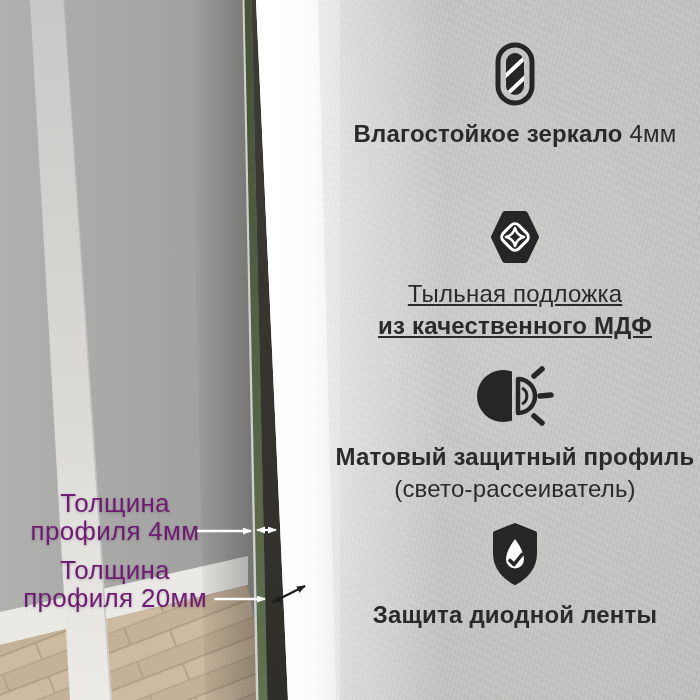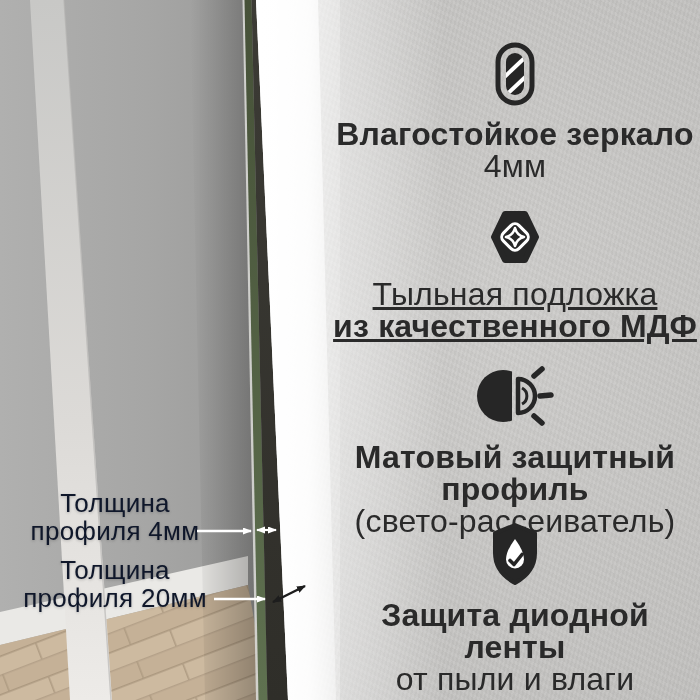--- a/index.html
+++ b/index.html
@@ -22,25 +22,25 @@
   .feature{
     position:absolute;left:332px;width:366px;
     display:flex;flex-direction:column;align-items:center;
     color:#2a2a2a;
   }
   .f1{top:42px;}  .f2{top:209px;text-decoration:underline;}  .f3{top:365px;}  .f4{top:522px;}
   .f1 .icon{width:40px;height:64px;margin-bottom:12px;}
   .f2 .icon{width:50px;height:56px;margin-bottom:13px;}
   .f3 .icon{width:78px;height:62px;margin-bottom:14px;}
   .f4 .icon{width:48px;height:64px;margin-bottom:13px;}
-  .ftext{text-align:center;font-size:32px;line-height:32px;letter-spacing:.2px;}
+  .ftext{text-align:center;font-size:24px;line-height:32px;letter-spacing:.2px;}
   .ftext .b{font-weight:700;}
   .callout{
     position:absolute;left:15px;width:200px;text-align:center;
-    color:#0f172a;font-size:26px;line-height:28px;letter-spacing:.3px;
+    color:#701a75;font-size:26px;line-height:28px;letter-spacing:.3px;
     text-shadow:0 1px 3px rgba(0,0,0,0.22);
   }
   .c1{top:489px;}
   .c2{top:556px;}
   .arrows{position:absolute;left:0;top:0;pointer-events:none;}
 </style>
 </head>
 <body>
 
 <div class="canvas">
@@ -159,21 +159,20 @@
   </div>
 
   <div class="feature f4">
     <svg class="icon" viewBox="0 0 48 64" aria-hidden="true">
       <path d="M24 3 L44 11 V31 Q44 50 24 61 Q4 50 4 31 V11 Z" fill="#262626" stroke="#262626" stroke-width="4" stroke-linejoin="round"></path>
       <path d="M24 17 Q33 29 33 37.5 A9 9 0 0 1 15 37.5 Q15 29 24 17 Z" fill="#ffffff"></path>
       <path d="M19 38.5 L23 42.5 L31 32.5" fill="none" stroke="#262626" stroke-width="3.6" stroke-linecap="round" stroke-linejoin="round"></path>
     </svg>
     <div class="ftext">
       <div class="fline"><span class="b">Защита диодной ленты</span><span></span></div>
-      <div class="fline"><span class="b"></span><span>от пыли и влаги</span></div>
     </div>
   </div>
 
   <div class="callout c1">
     <div>Толщина</div>
     <div>профиля 4мм</div>
   </div>
   <div class="callout c2">
     <div>Толщина</div>
     <div>профиля 20мм</div>

